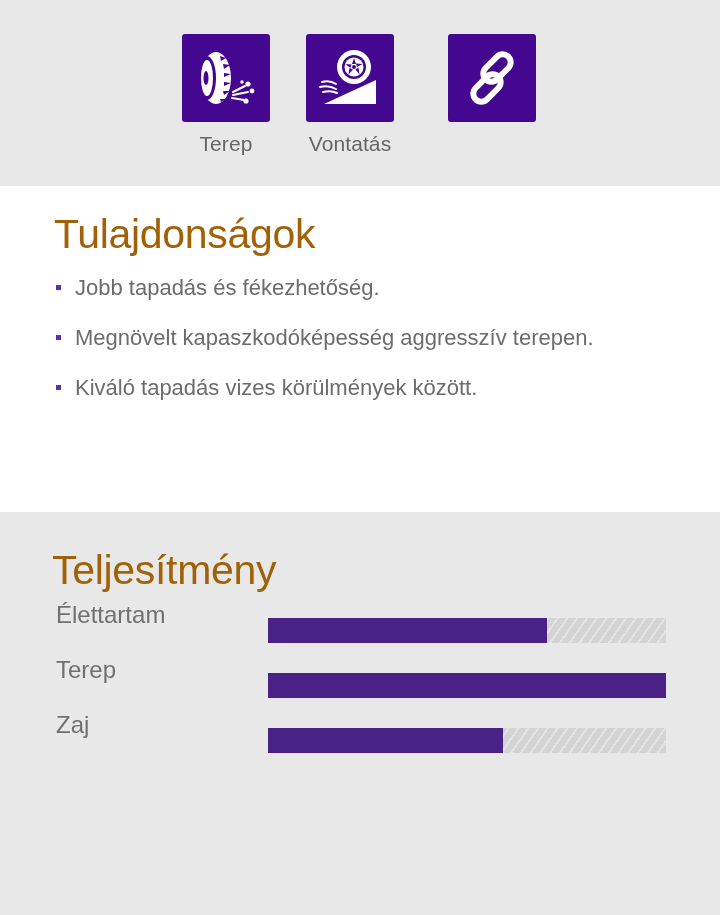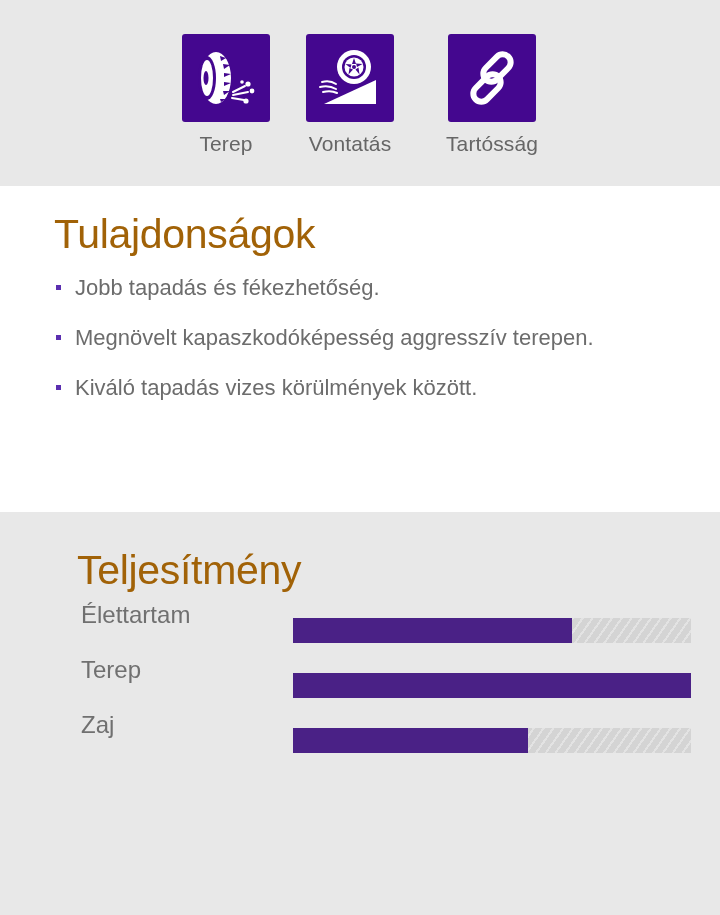--- a/index.html
+++ b/index.html
@@ -65,21 +65,21 @@
       position: absolute;
       left: 2px; top: 14px;
       width: 5px; height: 5px;
       background: #5b2fb0;
     }
 
     
     .perf {
       height: 283px;
       background: #e8e8e8;
-      padding: 36px 0 0 77px;
+      padding: 36px 0 0 52px;
     }
     .perf-rows { margin-top: 14px; text-align: right; }
     .perf-row {
       position: relative;
       height: 55px;
     }
     .perf-row .name {
       position: absolute;
       left: 4px; top: -6px;
       font-size: 24px;
@@ -172,21 +172,20 @@
 
   <div class="feature" style="left:432px">
     <div class="tile">
       <svg viewBox="0 0 72 72">
         <g fill="none" stroke="#fff" stroke-width="6" stroke-linecap="round">
           <rect x="33" y="10" width="16" height="32" rx="8" transform="rotate(45 41 26)"></rect>
           <rect x="23" y="30" width="16" height="32" rx="8" transform="rotate(45 31 46)"></rect>
         </g>
       </svg>
     </div>
-    <div class="label">Tartósság</div>
   </div>
 </div>
 
 <div class="props">
   <h2 class="section-title">Tulajdonságok</h2>
   <ul class="bullets">
     <li>
       <span class="dot"></span>
       <span>Jobb tapadás és fékezhetőség.</span>
     </li>

